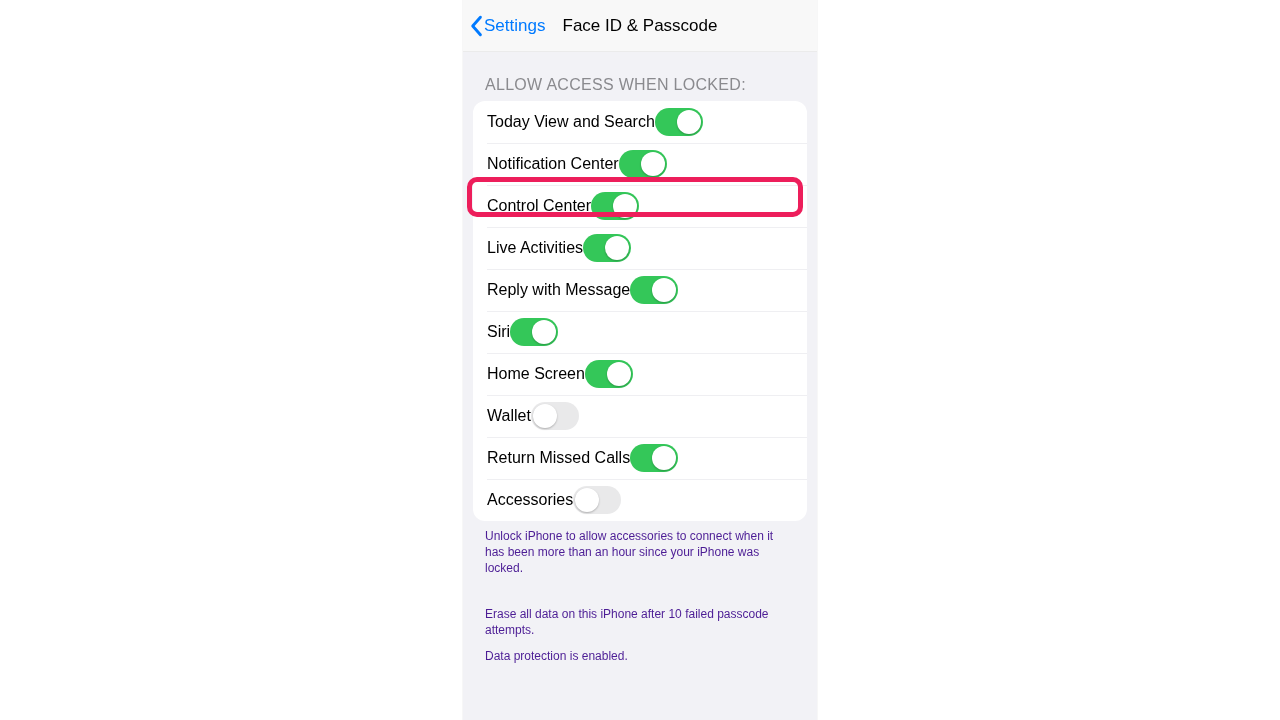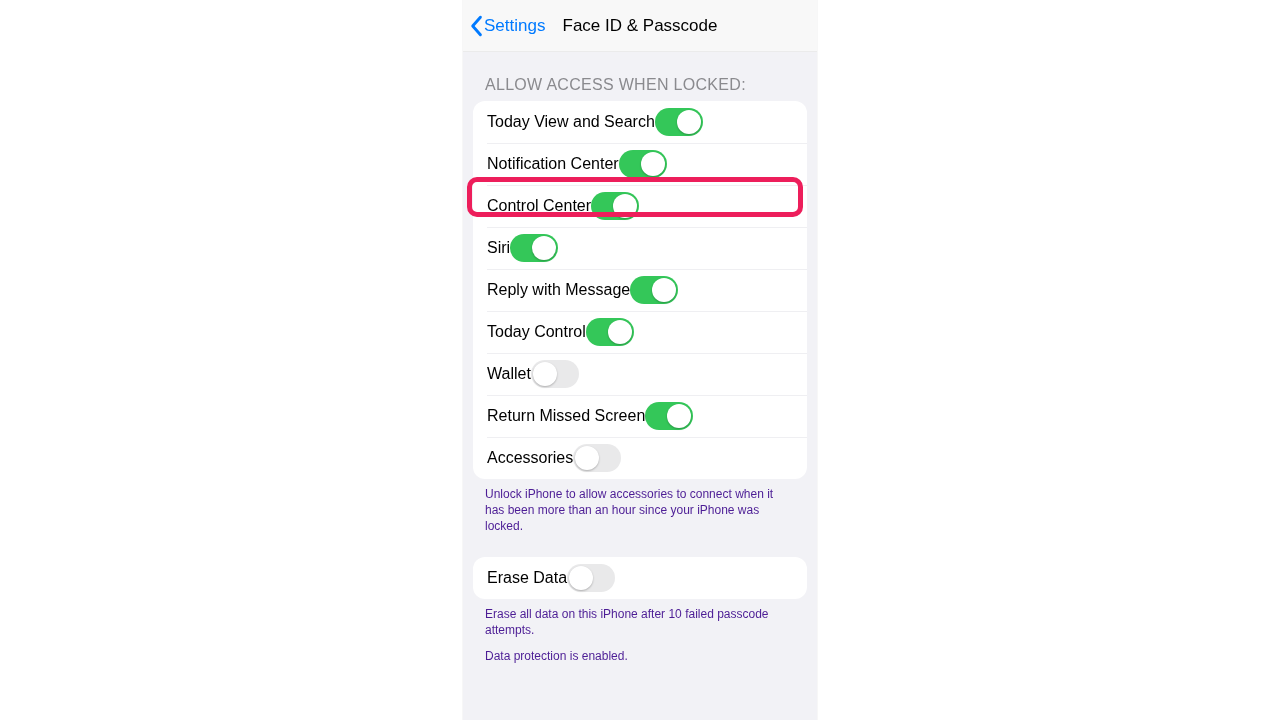--- a/index.html
+++ b/index.html
@@ -152,69 +152,67 @@
             <div class="knob"></div>
           </div>
         </div>
         <div class="row">
           <span class="row-label">Control Center</span>
           <div class="toggle on">
             <div class="knob"></div>
           </div>
         </div>
         <div class="row">
+          <span class="row-label">Live Activities</span>
+          <div class="toggle on">
+            <div class="knob"></div>
+          </div>
+        </div>
+        <div class="row">
+          <span class="row-label">Reply with Message</span>
+          <div class="toggle on">
+            <div class="knob"></div>
+          </div>
+        </div>
+        <div class="row">
           <span class="row-label">Siri</span>
           <div class="toggle on">
             <div class="knob"></div>
           </div>
         </div>
         <div class="row">
-          <span class="row-label">Reply with Message</span>
-          <div class="toggle on">
-            <div class="knob"></div>
-          </div>
-        </div>
-        <div class="row">
-          <span class="row-label">Today Control</span>
+          <span class="row-label">Home Screen</span>
           <div class="toggle on">
             <div class="knob"></div>
           </div>
         </div>
         <div class="row">
           <span class="row-label">Wallet</span>
           <div class="toggle off">
             <div class="knob"></div>
           </div>
         </div>
         <div class="row">
-          <span class="row-label">Return Missed Screen</span>
+          <span class="row-label">Return Missed Calls</span>
           <div class="toggle on">
             <div class="knob"></div>
           </div>
         </div>
         <div class="row">
           <span class="row-label">Accessories</span>
           <div class="toggle off">
             <div class="knob"></div>
           </div>
         </div>
       </div>
 
     <div class="footer-text">Unlock iPhone to allow accessories to connect when it has been more than an hour since your iPhone was locked.</div>
 
     <div style="height:22px"></div>
 
-    <div class="group" id="group2">
-        <div class="row">
-          <span class="row-label">Erase Data</span>
-          <div class="toggle off">
-            <div class="knob"></div>
-          </div>
-        </div>
-      </div>
 
     <div class="footer-text">Erase all data on this iPhone after 10 failed passcode attempts.</div>
     <div class="footer-text" style="padding-top:10px;padding-bottom:14px">Data protection is enabled.</div>
 
   </div>
 
   <div class="highlight" id="highlight" style="display: block; left: 4px; top: 177px; width: 336px; height: 40px;"></div>
 </div>
 
 </body></html>

